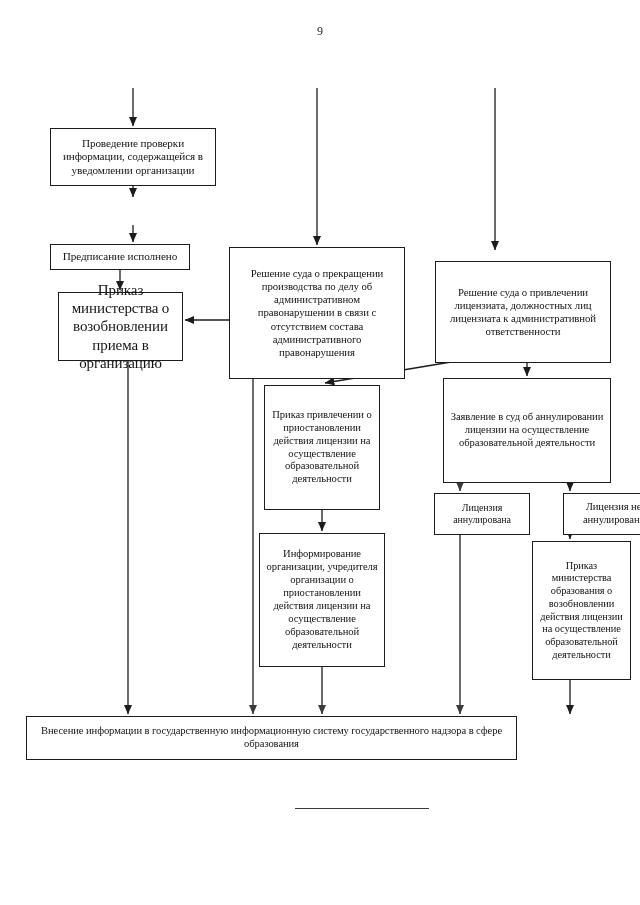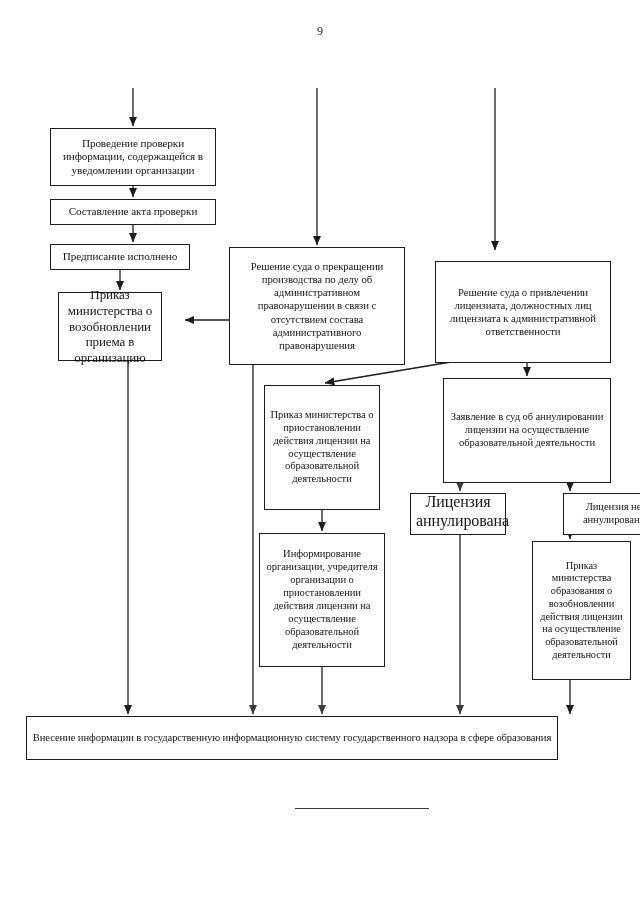--- a/index.html
+++ b/index.html
@@ -56,30 +56,30 @@
   .rule {
     position: absolute;
     height: 0;
     border-top: 1.4px solid #3a3a3a;
   }
 
   
   #n-check     { left: 50px;  top: 128px; width: 166px; height: 58px;  font-size: 11.2px; }
   #n-act       { left: 50px;  top: 199px; width: 166px; height: 26px;  font-size: 11.2px; }
   #n-order-ok  { left: 50px;  top: 244px; width: 140px; height: 26px;  font-size: 11.2px; }
-  #n-resume    { left: 58px;  top: 292px; width: 104px; height: 69px;  font-size: 13px; }
-  #n-court-end { left: 229px; top: 247px; width: 176px; height: 118px; font-size: 10.8px; }
+  #n-resume    { left: 58px;  top: 292px; width: 125px; height: 69px;  font-size: 15px; }
+  #n-court-end { left: 229px; top: 247px; width: 176px; height: 132px; font-size: 10.8px; }
   #n-court-adm { left: 435px; top: 261px; width: 176px; height: 102px; font-size: 10.8px; }
   #n-suspend   { left: 264px; top: 385px; width: 116px; height: 125px; font-size: 10.6px; }
   #n-claim     { left: 443px; top: 378px; width: 168px; height: 105px; font-size: 10.6px; }
-  #n-annulled  { left: 410px; top: 493px; width: 96px;  height: 42px;  font-size: 16px; align-items: flex-end; }
+  #n-annulled  { left: 434px; top: 493px; width: 96px;  height: 42px;  font-size: 10px; }
   #n-not-ann   { left: 519px; top: 493px; width: 101px; height: 42px;  font-size: 10.6px; margin-left: 44px; }
   #n-inform    { left: 259px; top: 533px; width: 126px; height: 134px; font-size: 10.6px; }
   #n-restore   { left: 532px; top: 541px; width: 99px;  height: 139px; font-size: 10.4px; }
-  #n-register  { left: 26px;  top: 716px; width: 532px; height: 44px;  font-size: 10.6px; }
+  #n-register  { left: 26px;  top: 716px; width: 491px; height: 44px;  font-size: 10.6px; }
   #bottom-rule { left: 295px; top: 808px; width: 134px; }
 </style>
 </head>
 <body>
 
 <div id="page">
 
   <div class="page-number">9</div>
 
   <svg class="svg-layer" viewBox="0 0 640 905" width="640" height="905" xmlns="http://www.w3.org/2000/svg">
@@ -129,42 +129,39 @@
       <path d="M570,535 L570,539" marker-end="url(#arrow)"></path>
 
       <path d="M570,680 L570,714" marker-end="url(#arrow)"></path>
     </g>
   </svg>
 
   <div class="node" id="n-check">
     <span>Проведение проверки информации, содержащейся в уведомлении организации</span>
   </div>
 
-  <div class="node" id="n-act">
-    <span>Составление акта проверки</span>
-  </div>
 
   <div class="node" id="n-order-ok">
     <span>Предписание исполнено</span>
   </div>
 
   <div class="node" id="n-resume">
     <span>Приказ министерства о возобновлении приема в организацию</span>
   </div>
 
   <div class="node" id="n-court-end">
     <span>Решение суда о прекращении производства по делу об административном правонарушении в связи с отсутствием состава административного правонарушения</span>
   </div>
 
   <div class="node" id="n-court-adm">
     <span>Решение суда о привлечении лицензиата, должностных лиц лицензиата к административной ответственности</span>
   </div>
 
   <div class="node" id="n-suspend">
-    <span>Приказ министерства о приостановлении действия лицензии на осуществление образовательной деятельности</span>
+    <span>Приказ привлечении о приостановлении действия лицензии на осуществление образовательной деятельности</span>
   </div>
 
   <div class="node" id="n-claim">
     <span>Заявление в суд об аннулировании лицензии на осуществление образовательной деятельности</span>
   </div>
 
   <div class="node" id="n-annulled">
     <span>Лицензия аннулирована</span>
   </div>
 

